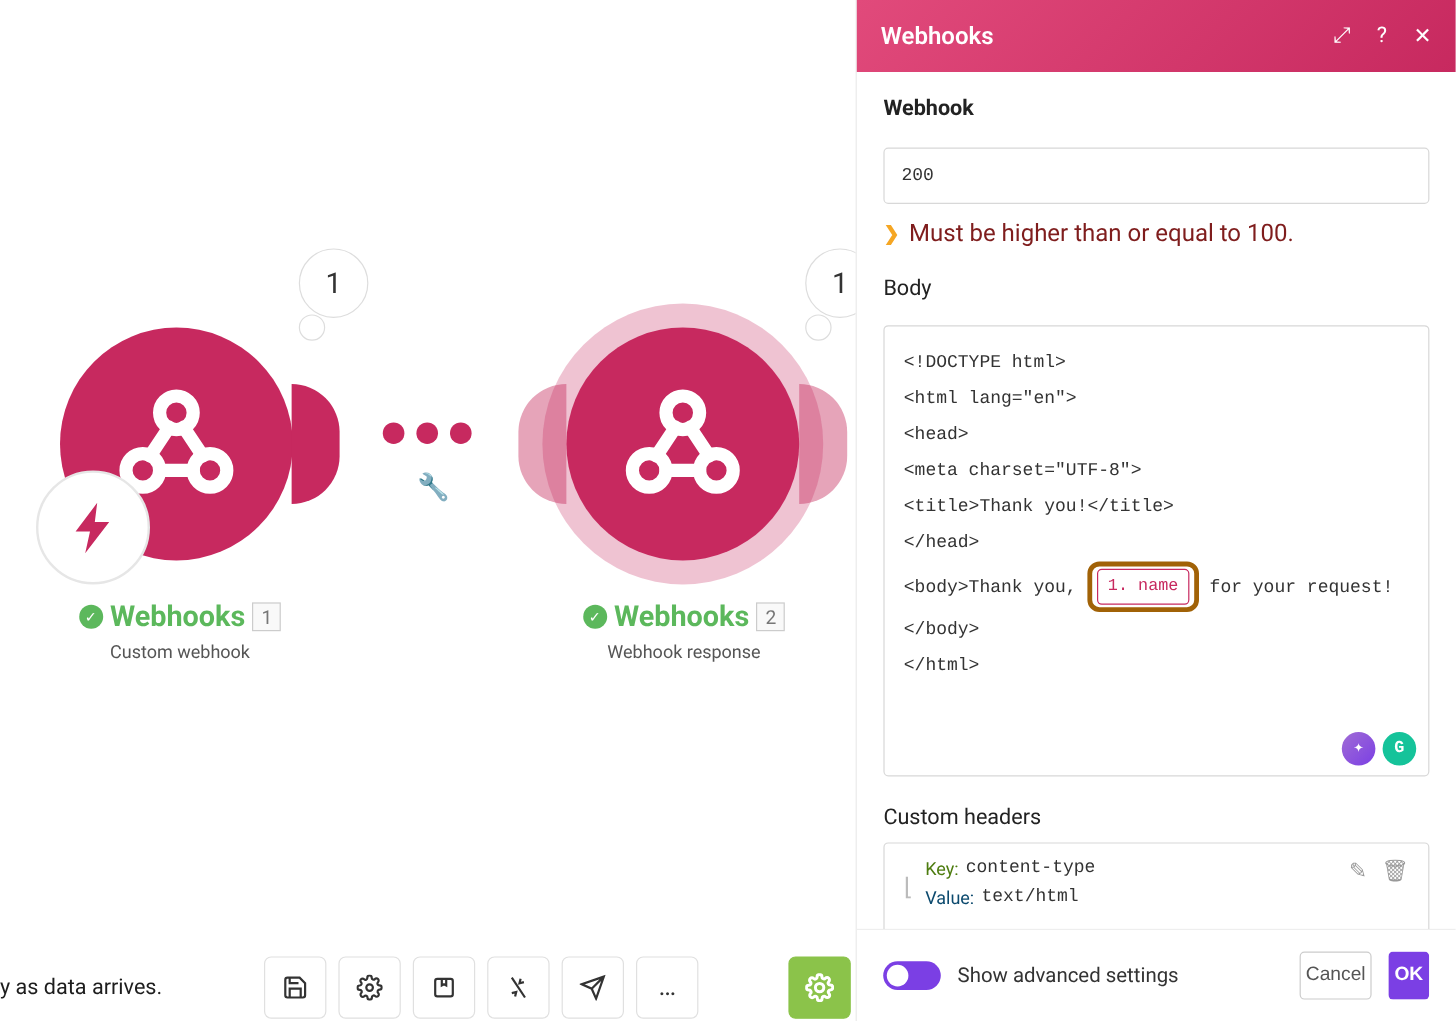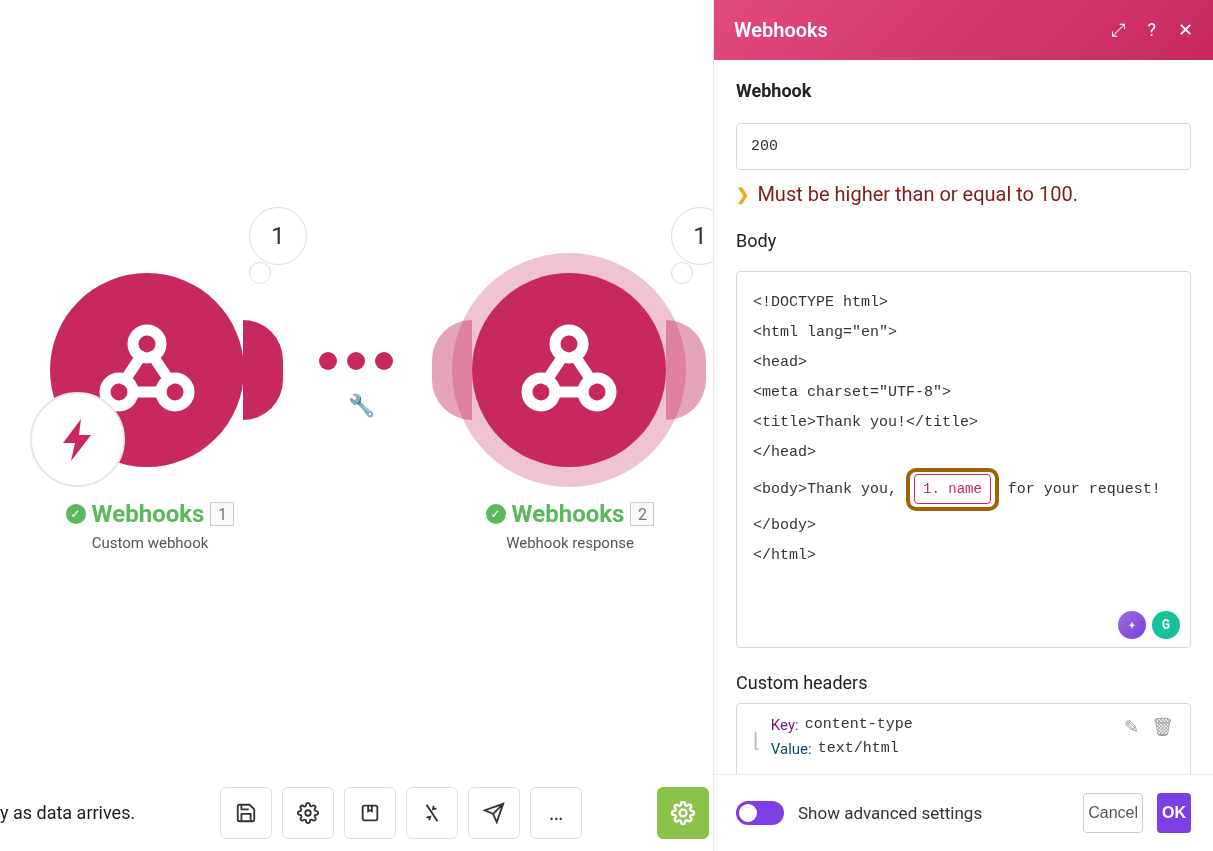--- a/index.html
+++ b/index.html
@@ -33,21 +33,21 @@
 
 .connector-half { position: absolute; width: 40px; height: 100px; background: #c7295f; }
 .connector-half.left { border-radius: 0 50px 50px 0; }
 .connector-half.right { border-radius: 50px 0 0 50px; }
 .connector-half.sel-light { background: #e6a4b9; }
 .dots { position: absolute; display: flex; gap: 10px; }
 .dot { width: 18px; height: 18px; border-radius: 50%; background: #c7295f; }
 .wrench { position: absolute; color: #444; font-size: 22px; }
 
 
-.toolbar { position: absolute; left: 0; bottom: 10px; display: flex; align-items: center; gap: 10px; }
+.toolbar { position: absolute; left: 0; bottom: 0; display: flex; align-items: center; gap: 10px; }
 .left-text { font-size: 18px; color: #1d1d1d; padding: 18px 10px 18px 0; white-space: nowrap; }
 .tb-btn { width: 52px; height: 52px; border: 1px solid #e0e0e0; border-radius: 6px; background: #fff; display: flex; align-items: center; justify-content: center; font-size: 22px; color: #333; }
 .tb-btn.green { background: #8bc34a; border-color: #8bc34a; color: #fff; }
 .tb-btn.purple { background: #8e6fd8; border-color: #8e6fd8; color: #fff; }
 
 
 .panel { position: absolute; right: 0; top: 0; width: 500px; height: 851px; background: #fff; border-left: 1px solid #eaeaea; display: flex; flex-direction: column; }
 .panel-header { height: 60px; background: linear-gradient(135deg, #e14a7b, #c7295f); display: flex; align-items: center; padding: 0 20px; color: #fff; }
 .panel-title { font-size: 20px; font-weight: 600; flex: 1; }
 .panel-header-icons { display: flex; gap: 22px; font-size: 18px; }
@@ -67,21 +67,21 @@
 .editor-badges { position: absolute; right: 10px; bottom: 8px; display: flex; gap: 6px; }
 .badge-circle { width: 28px; height: 28px; border-radius: 50%; display: flex; align-items: center; justify-content: center; color: #fff; font-size: 14px; }
 .badge-purple { background: linear-gradient(135deg, #a06cd5, #7b3fe4); }
 .badge-teal { background: #15c39a; font-weight: 700; }
 
 .headers-box { border: 1px solid #d8d8d8; border-radius: 4px; margin-top: 10px; }
 .header-item { padding: 12px 16px; display: flex; align-items: flex-start; border-bottom: 1px solid #eee; }
 .header-item-bracket { color: #bbb; margin-right: 10px; font-size: 20px; align-self: center; }
 .header-kv { flex: 1; }
 .kv-row { display: flex; gap: 6px; font-size: 15px; margin-bottom: 6px; }
-.kv-key-label { color: #701a75; }
+.kv-key-label { color: #4d7c0f; }
 .kv-val-label { color: #0c4a6e; }
 .kv-mono { font-family: "Courier New", monospace; color: #333; }
 .header-item-actions { display: flex; gap: 12px; color: #999; font-size: 18px; }
 .add-item-row { padding: 12px 16px; display: flex; align-items: center; gap: 8px; color: #6d3fc9; font-size: 16px; }
 
 .panel-footer { border-top: 1px solid #eee; padding: 18px 22px; display: flex; align-items: center; gap: 14px; }
 .toggle { width: 48px; height: 24px; border-radius: 12px; background: #7b3fe4; position: relative; }
 .toggle::after { content: ""; position: absolute; left: 3px; top: 3px; width: 18px; height: 18px; border-radius: 50%; background: #fff; }
 .footer-label { flex: 1; font-size: 17px; color: #333; }
 .btn { padding: 10px 4px; border-radius: 4px; font-size: 16px; border: 1px solid transparent; }

